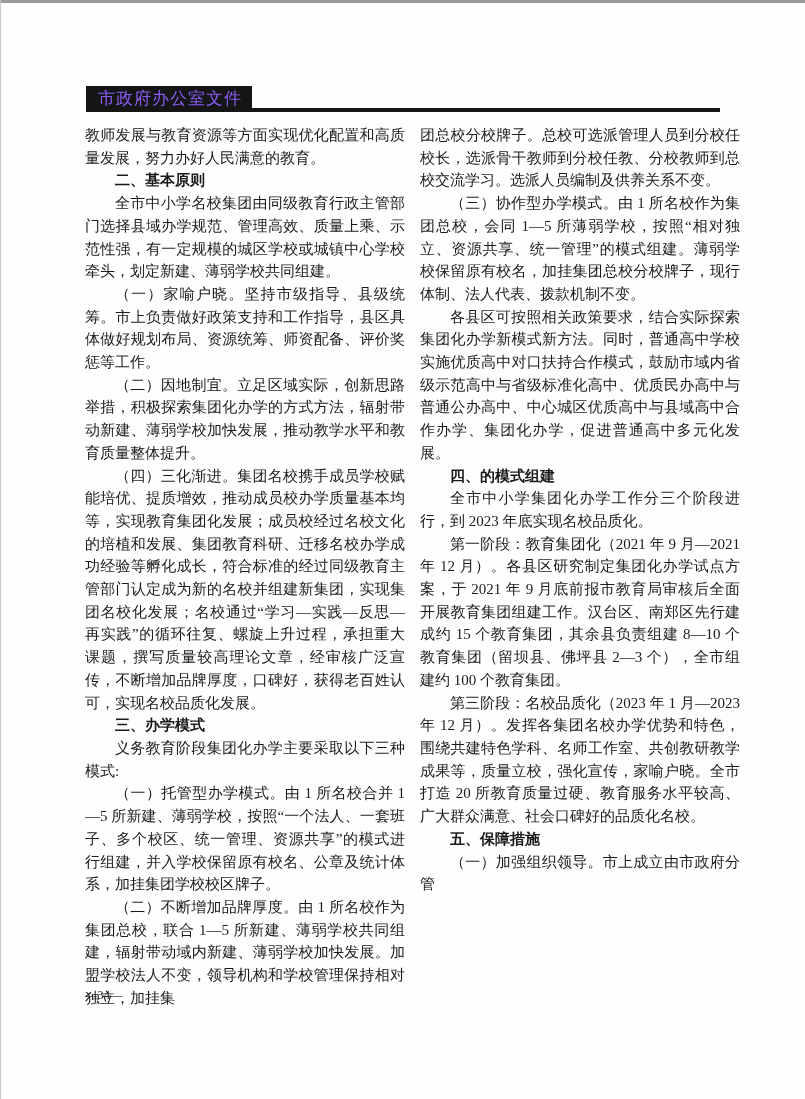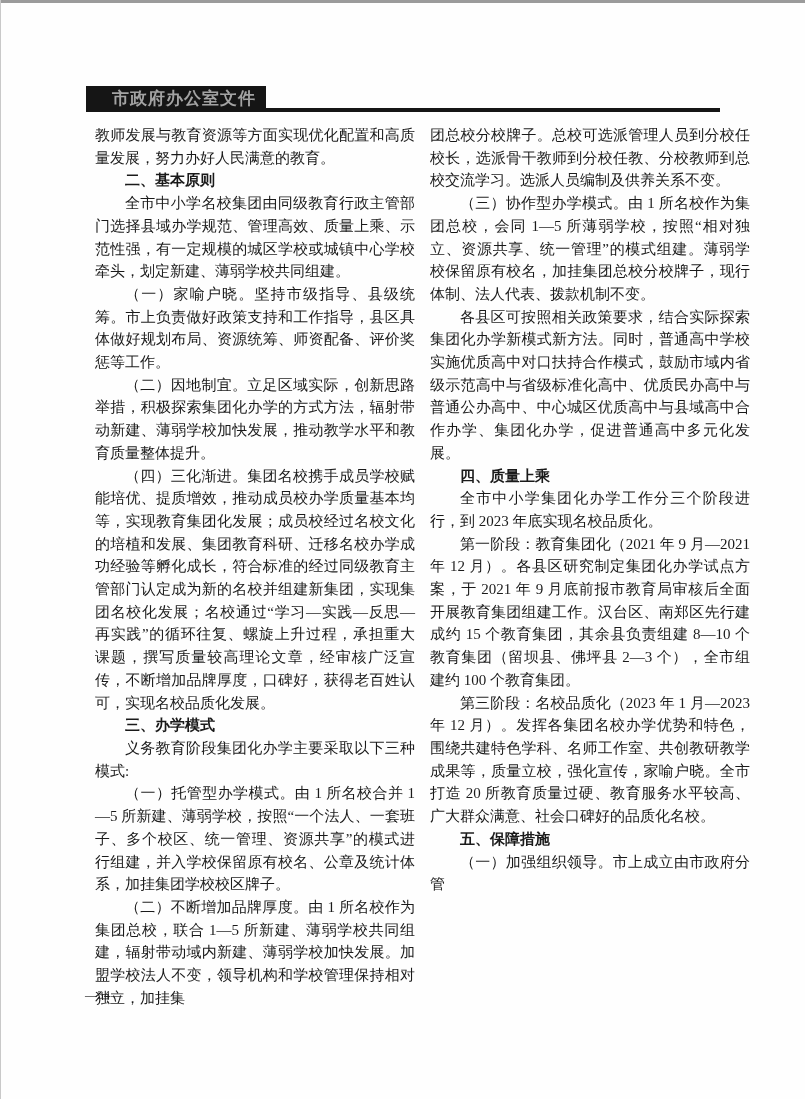--- a/index.html
+++ b/index.html
@@ -24,30 +24,30 @@
     position: absolute; left: 86px; top: 86px; width: 634px; height: 26px;
   }
   .header-rule {
     position: absolute; left: 0; bottom: 0; width: 100%; height: 4px;
     background: #151515;
   }
   .header-label {
     position: absolute; left: 0; bottom: 0;
     display: inline-block;
     background: #151515;
-    color: #a3a3a3;
+    color: #8b5cf6;
     font-size: 17px;
-    font-weight: 700;
+    font-weight: 400;
     letter-spacing: 1px;
-    padding: 4px 10px 5px 26px;
+    padding: 4px 10px 5px 12px;
     line-height: 17px;
     white-space: nowrap;
   }
   .columns {
-    position: absolute; left: 95px; top: 124px; width: 655px;
+    position: absolute; left: 85px; top: 124px; width: 655px;
     display: flex;
     gap: 15px;
   }
   .col {
     width: 320px;
     font-size: 15px;
     line-height: 22.7px;
   }
   .para {
     margin: 0;
@@ -85,21 +85,21 @@
         <p class="para body"><span class="lead">（四）三化渐进。</span>集团名校携手成员学校赋能培优、提质增效，推动成员校办学质量基本均等，实现教育集团化发展；成员校经过名校文化的培植和发展、集团教育科研、迁移名校办学成功经验等孵化成长，符合标准的经过同级教育主管部门认定成为新的名校并组建新集团，实现集团名校化发展；名校通过“学习—实践—反思—再实践”的循环往复、螺旋上升过程，承担重大课题，撰写质量较高理论文章，经审核广泛宣传，不断增加品牌厚度，口碑好，获得老百姓认可，实现名校品质化发展。</p>
         <p class="para heading">三、办学模式</p>
         <p class="para body">义务教育阶段集团化办学主要采取以下三种模式:</p>
         <p class="para body"><span class="lead">（一）托管型办学模式。</span>由 1 所名校合并 1—5 所新建、薄弱学校，按照“一个法人、一套班子、多个校区、统一管理、资源共享”的模式进行组建，并入学校保留原有校名、公章及统计体系，加挂集团学校校区牌子。</p>
         <p class="para body"><span class="lead">（二）不断增加品牌厚度。</span>由 1 所名校作为集团总校，联合 1—5 所新建、薄弱学校共同组建，辐射带动域内新建、薄弱学校加快发展。加盟学校法人不变，领导机构和学校管理保持相对独立，加挂集</p>
       </div>
     <div class="col">
         <p class="para continuation">团总校分校牌子。总校可选派管理人员到分校任校长，选派骨干教师到分校任教、分校教师到总校交流学习。选派人员编制及供养关系不变。</p>
         <p class="para body"><span class="lead">（三）协作型办学模式。</span>由 1 所名校作为集团总校，会同 1—5 所薄弱学校，按照“相对独立、资源共享、统一管理”的模式组建。薄弱学校保留原有校名，加挂集团总校分校牌子，现行体制、法人代表、拨款机制不变。</p>
         <p class="para body">各县区可按照相关政策要求，结合实际探索集团化办学新模式新方法。同时，普通高中学校实施优质高中对口扶持合作模式，鼓励市域内省级示范高中与省级标准化高中、优质民办高中与普通公办高中、中心城区优质高中与县域高中合作办学、集团化办学，促进普通高中多元化发展。</p>
-        <p class="para heading">四、质量上乘</p>
+        <p class="para heading">四、的模式组建</p>
         <p class="para body">全市中小学集团化办学工作分三个阶段进行，到 2023 年底实现名校品质化。</p>
         <p class="para body">第一阶段：教育集团化（2021 年 9 月—2021 年 12 月）。各县区研究制定集团化办学试点方案，于 2021 年 9 月底前报市教育局审核后全面开展教育集团组建工作。汉台区、南郑区先行建成约 15 个教育集团，其余县负责组建 8—10 个教育集团（留坝县、佛坪县 2—3 个），全市组建约 100 个教育集团。</p>
         <p class="para body">第三阶段：名校品质化（2023 年 1 月—2023 年 12 月）。发挥各集团名校办学优势和特色，围绕共建特色学科、名师工作室、共创教研教学成果等，质量立校，强化宣传，家喻户晓。全市打造 20 所教育质量过硬、教育服务水平较高、广大群众满意、社会口碑好的品质化名校。</p>
         <p class="para heading">五、保障措施</p>
         <p class="para body"><span class="lead">（一）加强组织领导。</span>市上成立由市政府分管</p>
       </div>
   </div>
 
   <div class="page-number">—34—</div>
 </div>

